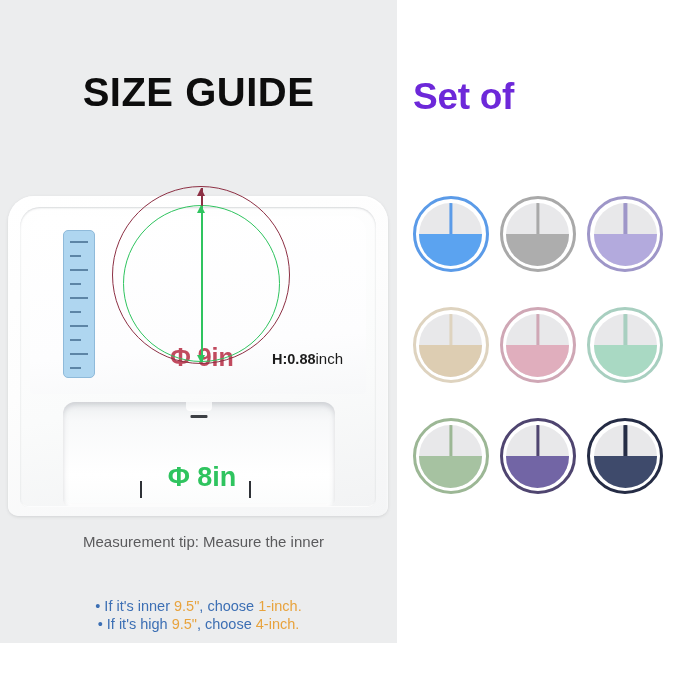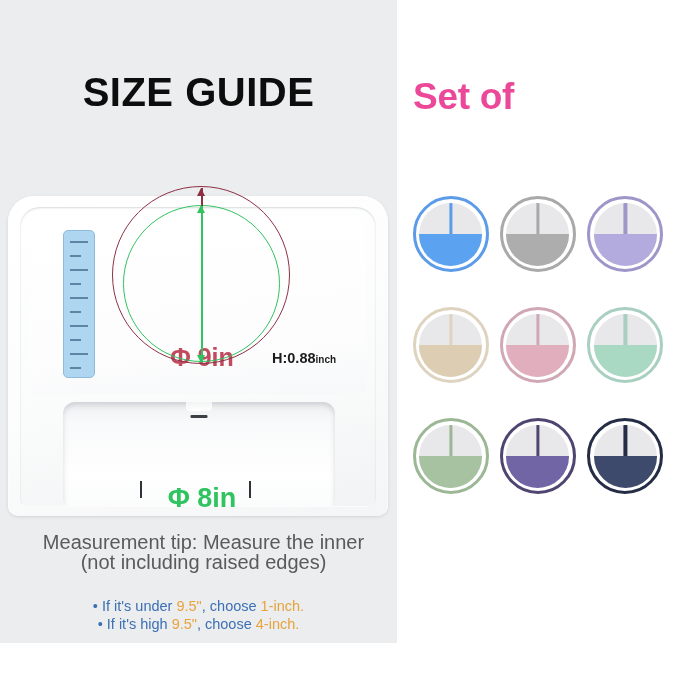--- a/index.html
+++ b/index.html
@@ -206,45 +206,44 @@
     color: #c14a5e;
   }
   .label-8 {
     position: absolute;
     left: 0; right: 0;
     top: 276px;
     text-align: center;
     font-size: 27px;
     font-weight: bold;
     color: #2fc45f;
-    margin-top: 21px;
   }
 
   .height-label {
     position: absolute;
     left: 272px;
     top: 350px;
     font-size: 14.5px;
     font-weight: bold;
     color: #1c1c1c;
     white-space: nowrap;
   }
   .height-label span.unit {
-    font-size: 10px;
-    font-weight: bold;
+    font-size: 15px;
+    font-weight: normal;
   }
 
   
   .tip {
     position: absolute;
     left: 18px;
     right: 8px;
     top: 532px;
     text-align: center;
-    font-size: 20px;
+    font-size: 15px;
     line-height: 20px;
     color: #5a5a5c;
     font-family: "Liberation Sans", sans-serif;
   }
   .bullets {
     position: absolute;
     left: 18px;
     right: 18px;
     top: 597px;
     text-align: center;
@@ -264,21 +263,21 @@
     background: #ffffff;
     flex: 0 0 282px;
   }
 
   .set-title {
     position: absolute;
     left: 16px;
     top: 76px;
     font-size: 37px;
     font-weight: bold;
-    color: #ec4899;
+    color: #6d28d9;
     letter-spacing: -0.3px;
   }
   .set-sub {
     position: absolute;
     left: 17px;
     top: 136px;
     font-size: 15.5px;
     color: #1d1d1d;
   }
 
@@ -370,26 +369,25 @@
       <div class="arrow-8"></div>
       <div class="label-8">Φ 8in</div>
     </div>
 
     <div class="height-label">
       <span>H:0.88</span><span class="unit">inch</span>
     </div>
 
     <div class="tip">
       <div>Measurement tip: Measure the inner</div>
-      <div>(not including raised edges)</div>
     </div>
 
     <div class="bullets">
       <div class="row">
-        <span class="dot">•</span><span> If it's under </span><span class="hl">9.5"</span><span>, choose </span><span class="hl">1-inch.</span>
+        <span class="dot">•</span><span> If it's inner </span><span class="hl">9.5"</span><span>, choose </span><span class="hl">1-inch.</span>
       </div>
       <div class="row">
         <span class="dot">•</span><span> If it's high </span><span class="hl">9.5"</span><span>, choose </span><span class="hl">4-inch.</span>
       </div>
     </div>
   </div>
 
   <div class="right-panel">
     <div class="set-title">Set of</div>
 

